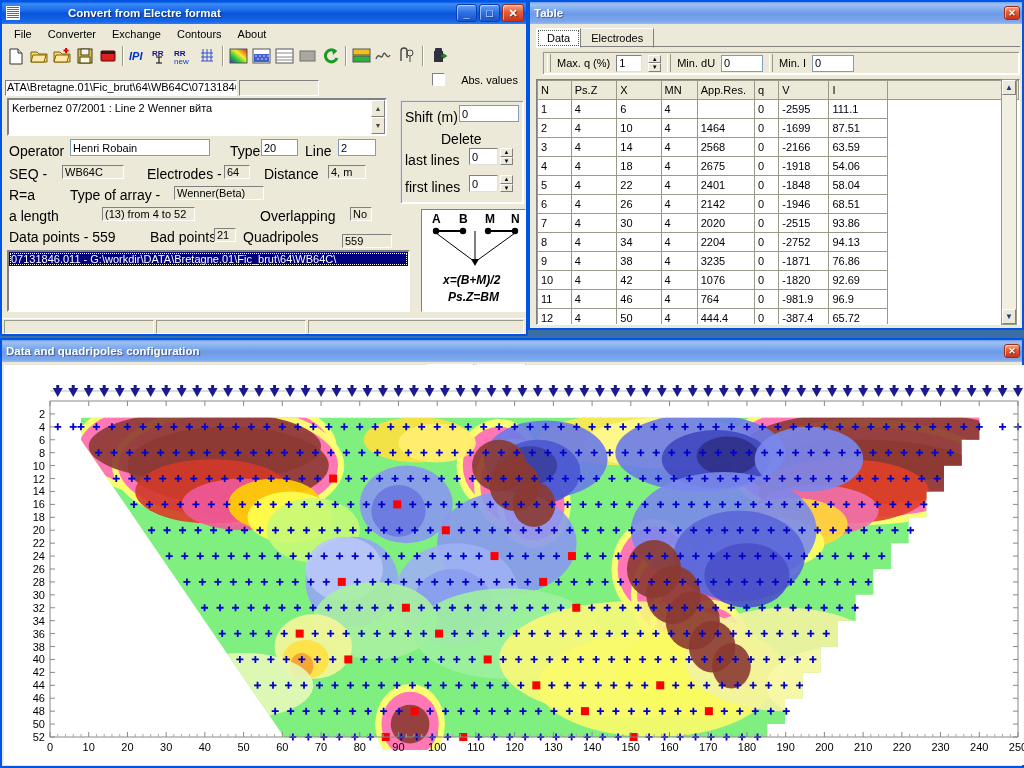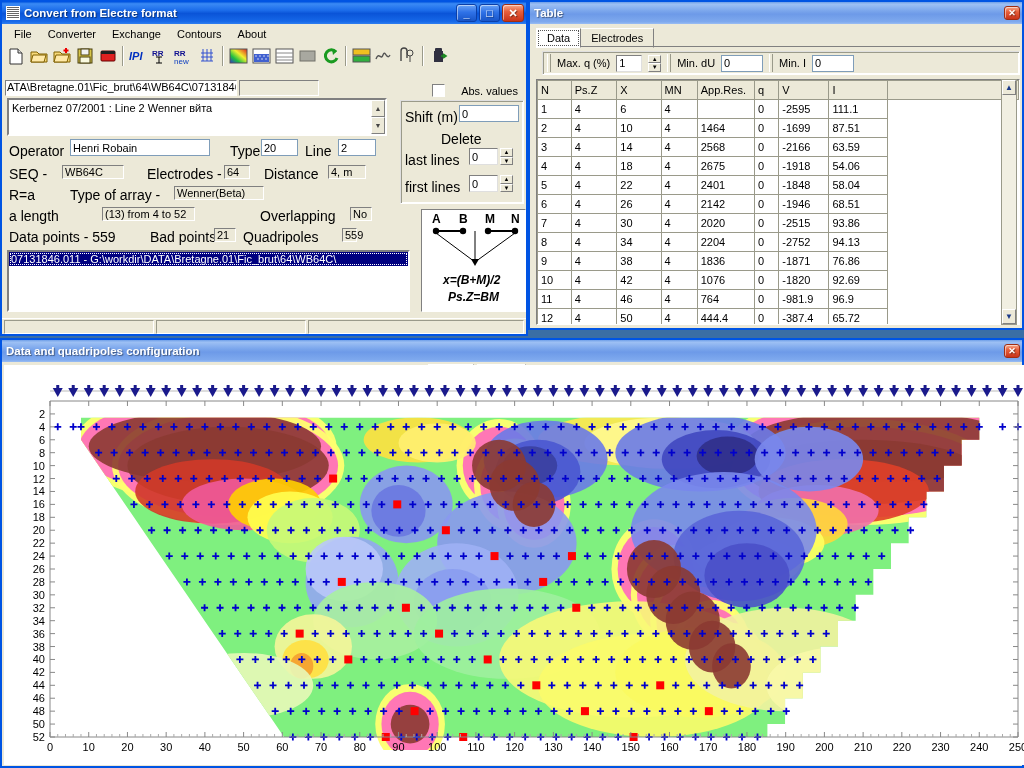--- a/index.html
+++ b/index.html
@@ -19,20 +19,21 @@
   .win-frame-outer { border: 2px solid #0054e3; }
 
   .titlebar {
     height: 22px;
     background: linear-gradient(180deg,#0a5ce0 0%,#3a8af5 8%,#1b6cea 38%,#0a54d8 52%,#1668e8 88%,#2f7ef0 100%);
     display: flex; align-items: center;
     padding: 0 2px 0 4px;
     color: #fff;
     font-weight: bold; font-size: 11.5px;
     text-shadow: 1px 1px 1px rgba(0,0,0,.45);
+    gap: 44px;
   }
   .titlebar.inactive {
     background: linear-gradient(180deg,#6f9fe8 0%,#9dc0f4 10%,#7ba6ec 40%,#6d9ae8 55%,#7ea9ee 90%,#9abdf3 100%);
   }
   .tb-icon {
     width: 14px; height: 14px; margin-right: 4px; flex: 0 0 auto;
     background:
       repeating-linear-gradient(0deg,#fff 0 1px,#666 1px 2px),
       repeating-linear-gradient(90deg,#fff 0 1px,#888 1px 2px);
     border: 1px solid #fff;
@@ -86,21 +87,21 @@
     font-size: 6px; line-height: 1;
   }
 
   
   #winConvert { left: 0; top: 0; width: 528px; height: 336px; }
   #convPath { position: absolute; left: 3px; top: 78px; width: 232px; height: 16px;
               background:#fff; border:1px solid; border-color:#808080 #fff #fff #808080;
               font-size: 11px; padding: 0 1px; overflow: hidden; white-space: nowrap; }
   #convPath2 { position: absolute; left: 237px; top: 78px; width: 80px; height: 16px;
               background:#ece9d8; border:1px solid; border-color:#808080 #fff #fff #808080; }
-  #absBox { position: absolute; right: 8px; top: 82px; display:flex; align-items:center; gap:16px;text-align:center; }
+  #absBox { position: absolute; right: 8px; top: 71px; display:flex; align-items:center; gap:16px;text-align:center; }
   .chk { width: 13px; height: 13px; background:#fff; border:1px solid; border-color:#808080 #fff #fff #808080; }
 
   .descBox { position: absolute; left: 5px; top: 96px; width: 380px; height: 38px;
              background:#fff; border:2px solid; border-color:#808080 #fff #fff #808080; padding: 2px 3px; font-size: 11px; }
   .scrollv { position:absolute; right:0; top:0; width:14px; height:100%; display:flex; flex-direction:column; }
   .scrollv i { flex:1; background:#ece9d8; border:1px solid; border-color:#fff #808080 #808080 #fff;
                display:flex; align-items:center; justify-content:center; font-size:7px; font-style:normal; color:#444;}
 
   .lbl { position: absolute; font-size: 14px; white-space: nowrap; }
   .val-sunk { position:absolute; background:#ece9d8; border:1px solid; border-color:#808080 #fff #fff #808080;
@@ -343,21 +344,21 @@
 
     <span class="lbl" style="left:7px;  top:206px;">a length</span>
     <span class="val-sunk" style="left:100px; top:205px;width:93px;">(13) from 4 to 52</span>
     <span class="lbl" style="left:258px; top:206px;">Overlapping</span>
     <span class="val-sunk" style="left:348px; top:205px;width:22px;">No</span>
 
     <span class="lbl" style="left:7px;  top:227px;">Data points - 559</span>
     <span class="lbl" style="left:148px; top:227px;">Bad points</span>
     <span class="val-sunk" style="left:212px; top:226px;width:22px;">21</span>
     <span class="lbl" style="left:241px; top:227px;">Quadripoles</span>
-    <span class="val-sunk" style="left:340px; top:226px;width:15px;">559</span>
+    <span class="val-sunk" style="left:340px; top:232px;width:50px;">559</span>
 
     <div class="fileListBox">
       <div class="fileSel">07131846.011 - G:\workdir\DATA\Bretagne.01\Fic_brut\64\WB64C\</div>
     </div>
 
     <div class="grp" style="position:absolute;left:398px;top:98px;width:124px;height:104px;">
       <span class="lbl" style="left:4px;top:8px;">Shift (m)</span>
       <input class="inp" style="position: absolute; left: 58px; top: 4px; width: 60px;" value="0">
       <span class="lbl" style="left:40px;top:30px;">Delete</span>
       <span class="lbl" style="left:4px;top:51px;">last lines</span>
@@ -534,21 +535,21 @@
               <td>0</td>
               <td>-2752</td>
               <td>94.13</td>
               <td style="background: rgb(255, 255, 255); border-color: rgb(255, 255, 255);"></td>
             </tr>
             <tr>
               <td>9</td>
               <td>4</td>
               <td>38</td>
               <td>4</td>
-              <td>1836</td>
+              <td>3235</td>
               <td>0</td>
               <td>-1871</td>
               <td>76.86</td>
               <td style="background: rgb(255, 255, 255); border-color: rgb(255, 255, 255);"></td>
             </tr>
             <tr>
               <td>10</td>
               <td>4</td>
               <td>42</td>
               <td>4</td>

